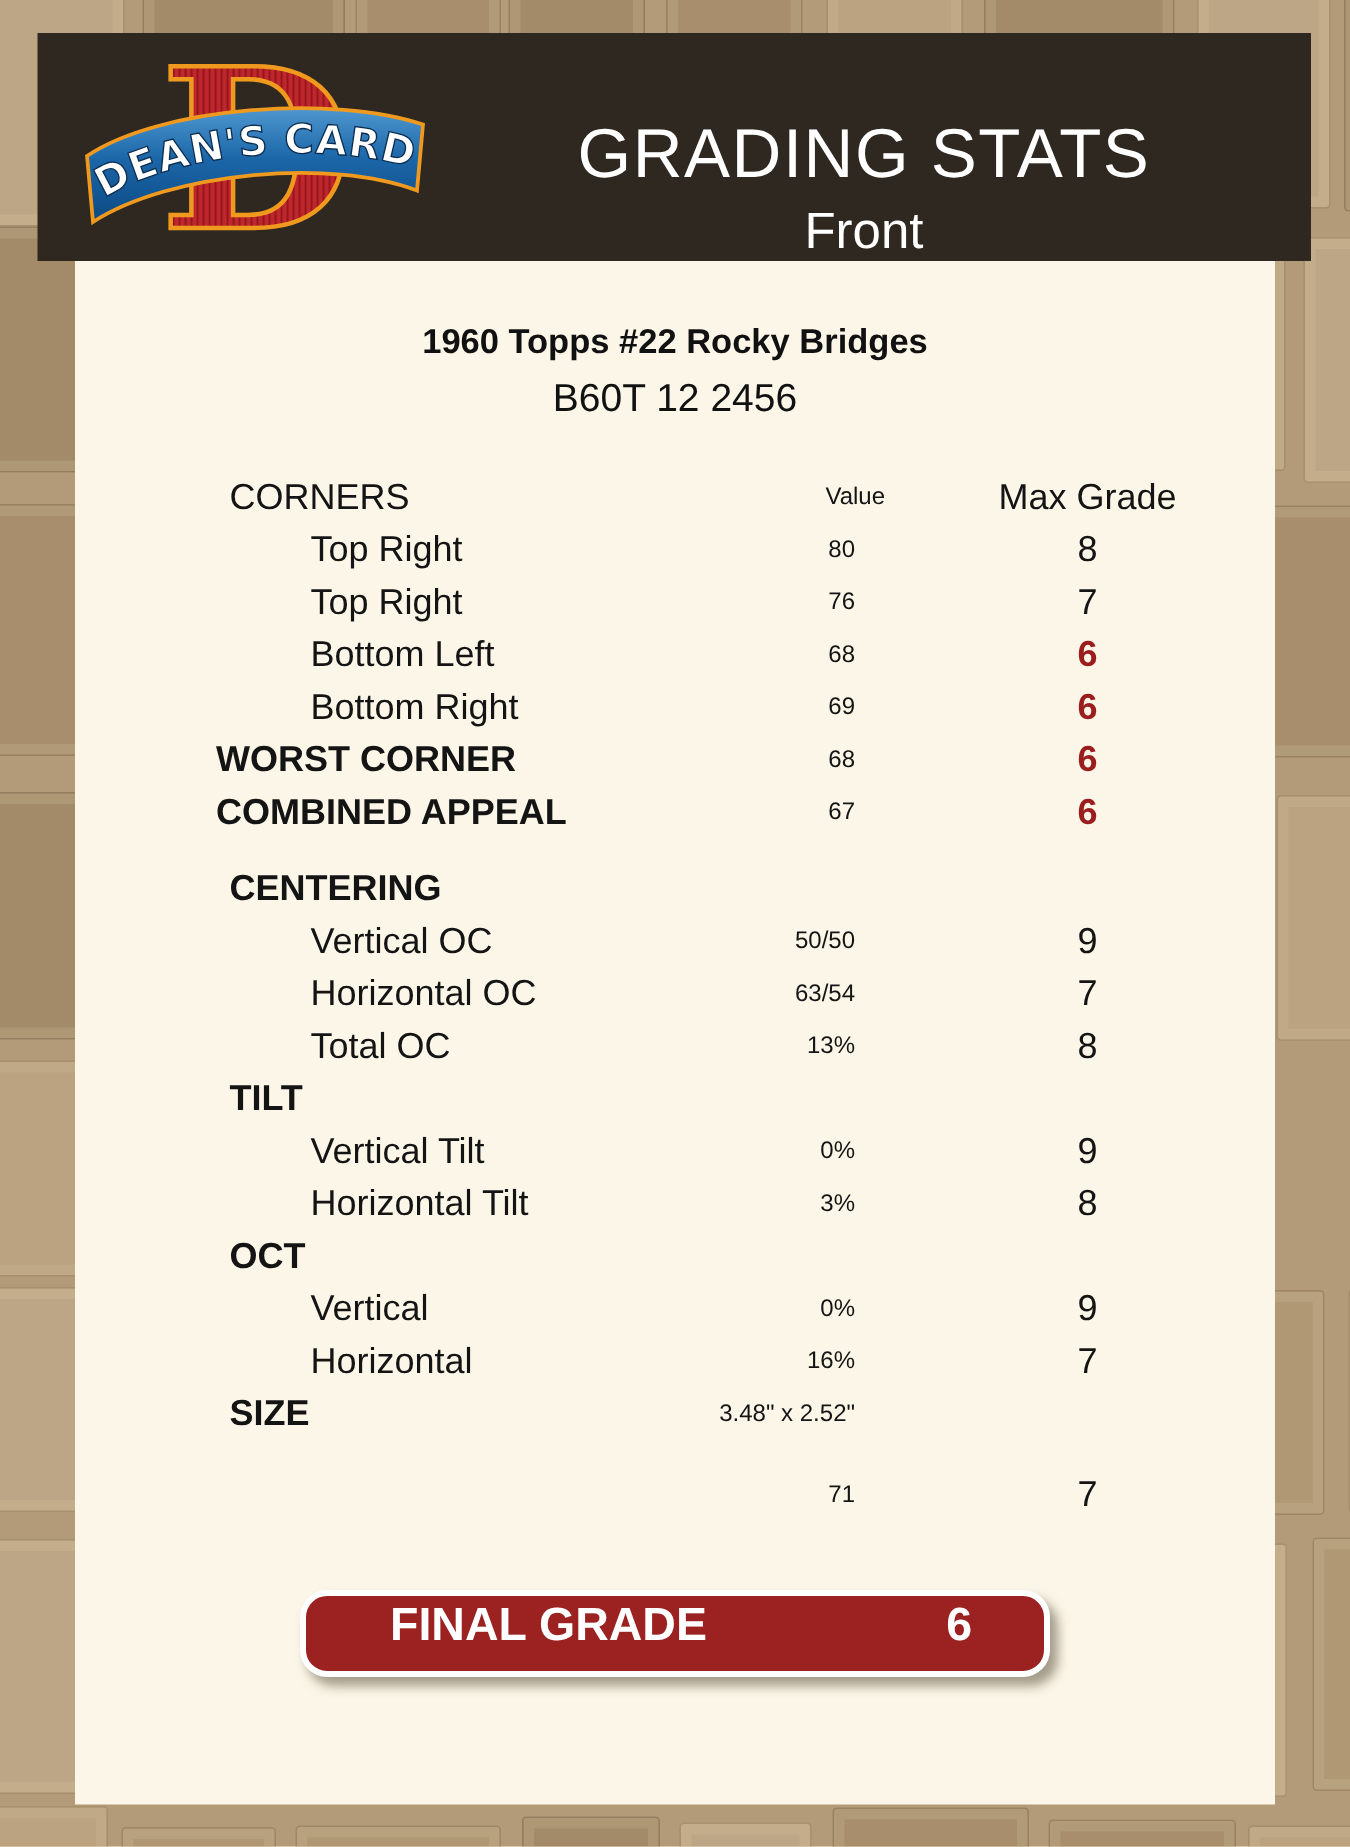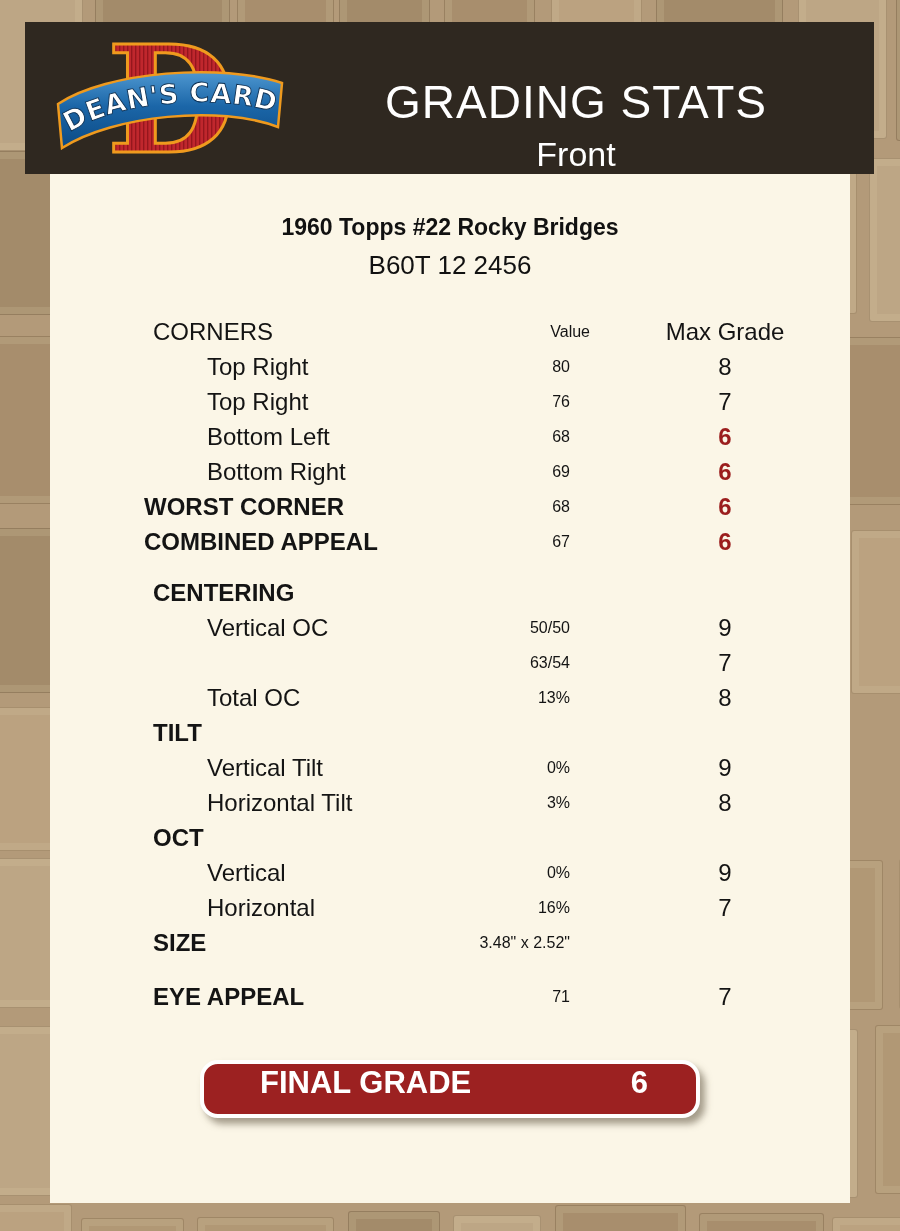--- a/index.html
+++ b/index.html
@@ -218,20 +218,21 @@
             <span class="lbl">CENTERING</span>
             <span class="val"></span>
             <span class="max"></span>
           </div>
           <div class="trow indent">
             <span class="lbl">Vertical OC</span>
             <span class="val">50/50</span>
             <span class="max">9</span>
           </div>
           <div class="trow indent">
+            <span class="lbl">Horizontal OC</span>
             <span class="val">63/54</span>
             <span class="max">7</span>
           </div>
           <div class="trow indent">
             <span class="lbl">Total OC</span>
             <span class="val">13%</span>
             <span class="max">8</span>
           </div>
           <div class="trow bold">
             <span class="lbl">TILT</span>
@@ -263,21 +264,20 @@
             <span class="val">16%</span>
             <span class="max">7</span>
           </div>
           <div class="trow bold">
             <span class="lbl">SIZE</span>
             <span class="val">3.48" x 2.52"</span>
             <span class="max"></span>
           </div>
           <div class="rowgap" style="height: 19px;"></div>
           <div class="trow bold">
-            <span class="lbl">EYE APPEAL</span>
             <span class="val">71</span>
             <span class="max">7</span>
           </div>
         </div>
     </div>
 
     <div class="final-grade">
       <span>FINAL GRADE</span>
       <span>6</span>
     </div>

